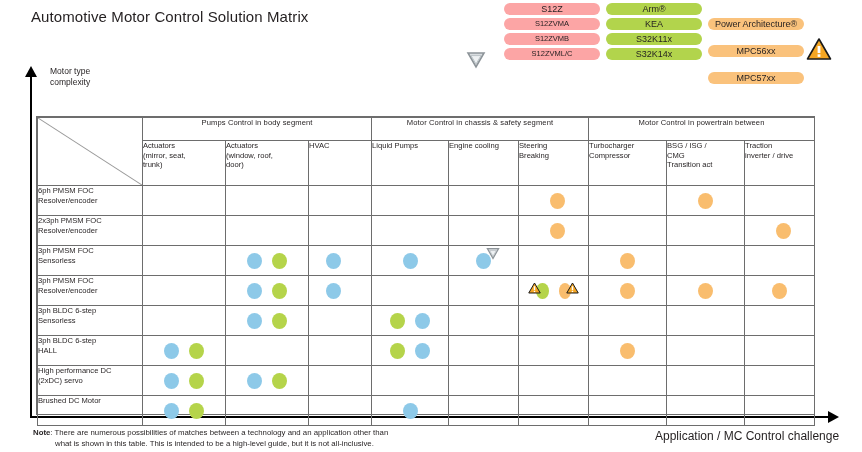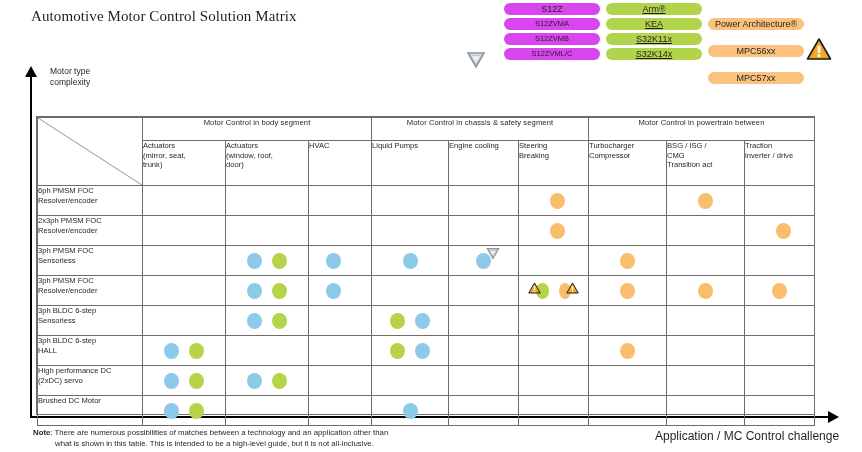--- a/index.html
+++ b/index.html
@@ -10,36 +10,36 @@
     color:#1a1a1a;
     overflow:hidden;
     position:relative;
   }
   .page{position:relative;width:862px;height:452px;}
 
   
   .title{
     position:absolute;left:31px;top:8px;
     font-size:15px;font-weight:400;color:#231f20;
-    letter-spacing:0.1px;white-space:nowrap;font-family:Liberation Serif, serif;
+    letter-spacing:0.1px;white-space:nowrap;
   }
 
   
   .legend{position:absolute;left:466px;top:3px;width:392px;height:64px;}
   .legend-col{position:absolute;top:0;width:96px;}
   .legend-col.c0{left:38px;}
-  .legend-col.c1{left:140px;text-decoration:underline;}
+  .legend-col.c1{left:140px;}
   .legend-col.c2{left:242px;}
   .chip{
     height:12px;line-height:12px;border-radius:6px;margin-bottom:3px;
     text-align:center;font-size:8px;color:#231f20;white-space:nowrap;
     overflow:hidden;
   }
   .chip.head{font-size:9px;font-weight:400;}
-  .chip.blue{background:#d946ef;}
+  .chip.blue{background:#fca5a5;}
   .chip.green{background:#b2d44c;}
   .chip.orange{background:#fac27c;margin-top:15px;}
   .chip.sub{font-size:7.5px;border-radius:6px;}
   .legend-shield{position:absolute;left:0px;top:48px;width:20px;height:18px;}
   .legend-warn{position:absolute;left:340px;top:34px;width:26px;height:24px;}
 
   
   .yaxis{
     position:absolute;left:30px;top:72px;width:2px;height:345px;background:#000;
   }
@@ -187,21 +187,21 @@
           <col style="width:78px">
           <col style="width:70px">
       </colgroup>
       <tbody id="matrix-body">
           <tr>
             <td class="corner" rowspan="2">
               <svg class="corner-line" viewBox="0 0 105 66" preserveAspectRatio="none">
                 <line x1="0" y1="0" x2="105" y2="66" stroke="#9a9a9a" stroke-width="1"></line>
               </svg>
             </td>
-            <td class="seg-head" colspan="3">Motor Control in body segment</td>
+            <td class="seg-head" colspan="3">Pumps Control in body segment</td>
             <td class="seg-head" colspan="3">Motor Control in chassis &amp; safety segment</td>
             <td class="seg-head" colspan="3">Motor Control in powertrain between</td>
           </tr>
           <tr>
             <td class="col-head">Actuators<br>(mirror, seat,<br>trunk)</td>
             <td class="col-head">Actuators<br>(window, roof,<br>door)</td>
             <td class="col-head">HVAC</td>
             <td class="col-head">Liquid Pumps</td>
             <td class="col-head">Engine cooling</td>
             <td class="col-head">Steering<br>Breaking</td>

